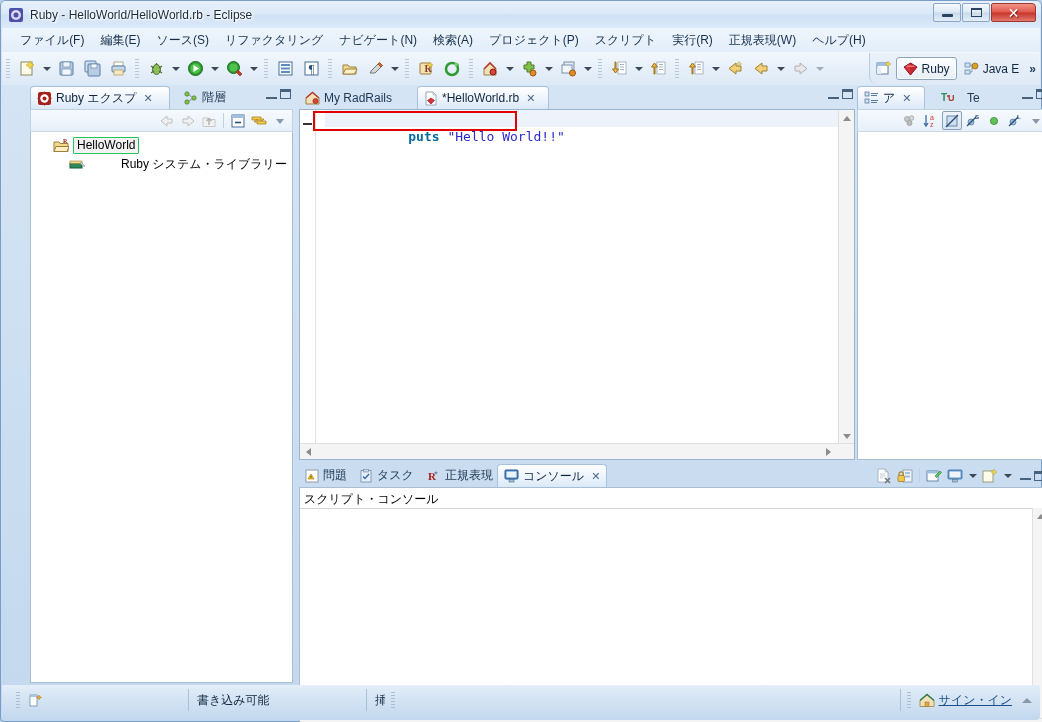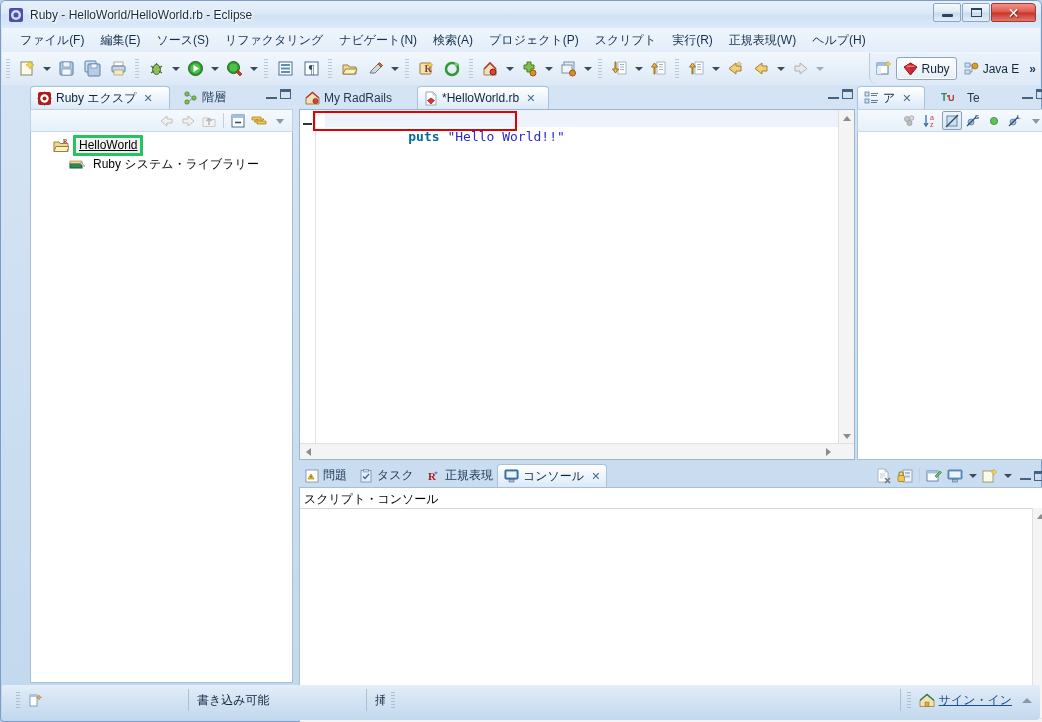--- a/index.html
+++ b/index.html
@@ -153,21 +153,21 @@
   .min-max {
     position: absolute; right: 2px; top: 3px; display: flex; gap: 3px; align-items: center;
   }
   .mm-min { width: 11px; height: 9px; border-bottom: 2px solid #46627e; }
   .mm-max { width: 11px; height: 10px; border: 1px solid #46627e; border-top-width: 3px; }
 
   
   .tree { padding: 4px 0 0 0; font-size: 12px; color: #000; }
   .tree-row { display: flex; align-items: center; height: 19px; padding-left: 4px; white-space: nowrap; }
   .tree-row.selected > .tree-label {
-    background: #f2f2f2; border: 3px solid #22c55e; padding: 0 3px; border-radius: 1px; text-decoration: underline;
+    background: #f2f2f2; border: 1px solid #22c55e; padding: 0 3px; border-radius: 1px;
   }
   .tree-label { padding: 0 3px; line-height: 15px; }
 
   
   #editor-area {
     position: absolute; background: #fff; border: 1px solid #9bb5cd;
   }
   .gutter {
     position: absolute; left: 0; top: 0; bottom: 0; width: 16px;
     background: #fff; border-right: 1px solid #e3e3e3;
@@ -568,21 +568,21 @@
           <div class="tree-row selected" style="padding-left:22px;">
             <span class="ico" style="margin-right:4px;">
               <svg width="16" height="15" viewBox="0 0 16 15">
                 <path d="M1 4 h5 l1 1.5 H15 v8 H1z" fill="#f2d98a" stroke="#9a8040"></path>
                 <path d="M1 13.5 l2-5 H16 l-2 5 z" fill="#fdf1c4" stroke="#9a8040"></path>
                 <text x="10" y="5" font-size="6" fill="#8a2018" font-weight="bold" font-family="serif">R</text>
               </svg>
             </span>
             <span class="tree-label">HelloWorld</span>
           </div>
-          <div class="tree-row" style="padding-left:38px;">
+          <div class="tree-row" style="padding-left:38px;gap:28px;">
             <span class="ico" style="margin-right:4px;">
               <svg width="17" height="15" viewBox="0 0 17 15">
                 <rect x="1" y="6" width="12" height="5" fill="#2e8a5a" stroke="#1a5a38"></rect>
                 <rect x="1" y="4" width="12" height="2.5" fill="#f2d98a" stroke="#9a8040" stroke-width=".6"></rect>
                 <path d="M12 5 l4 4 -1 1 -4-4z" fill="#d8d8d8" stroke="#909090" stroke-width=".5"></path>
               </svg>
             </span>
             <span class="tree-label">Ruby システム・ライブラリー</span>
           </div>
         </div>

